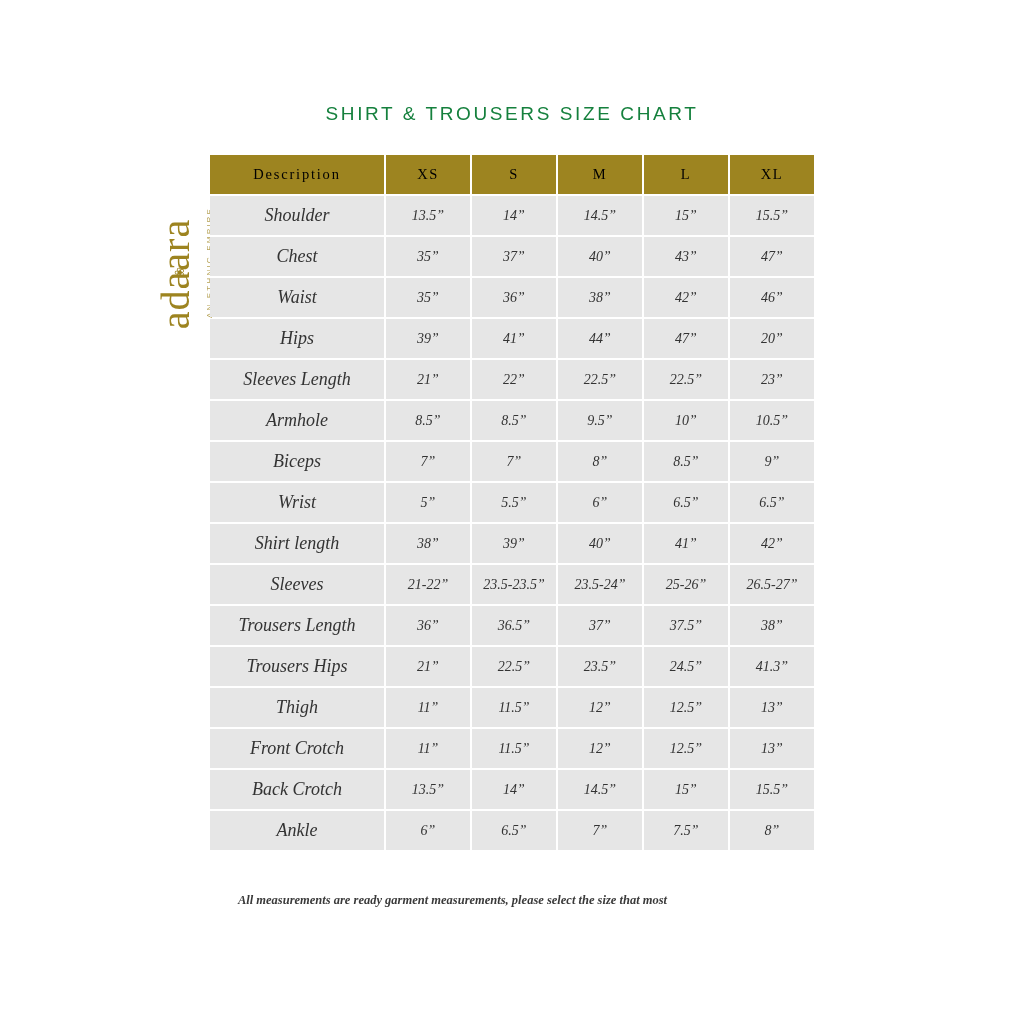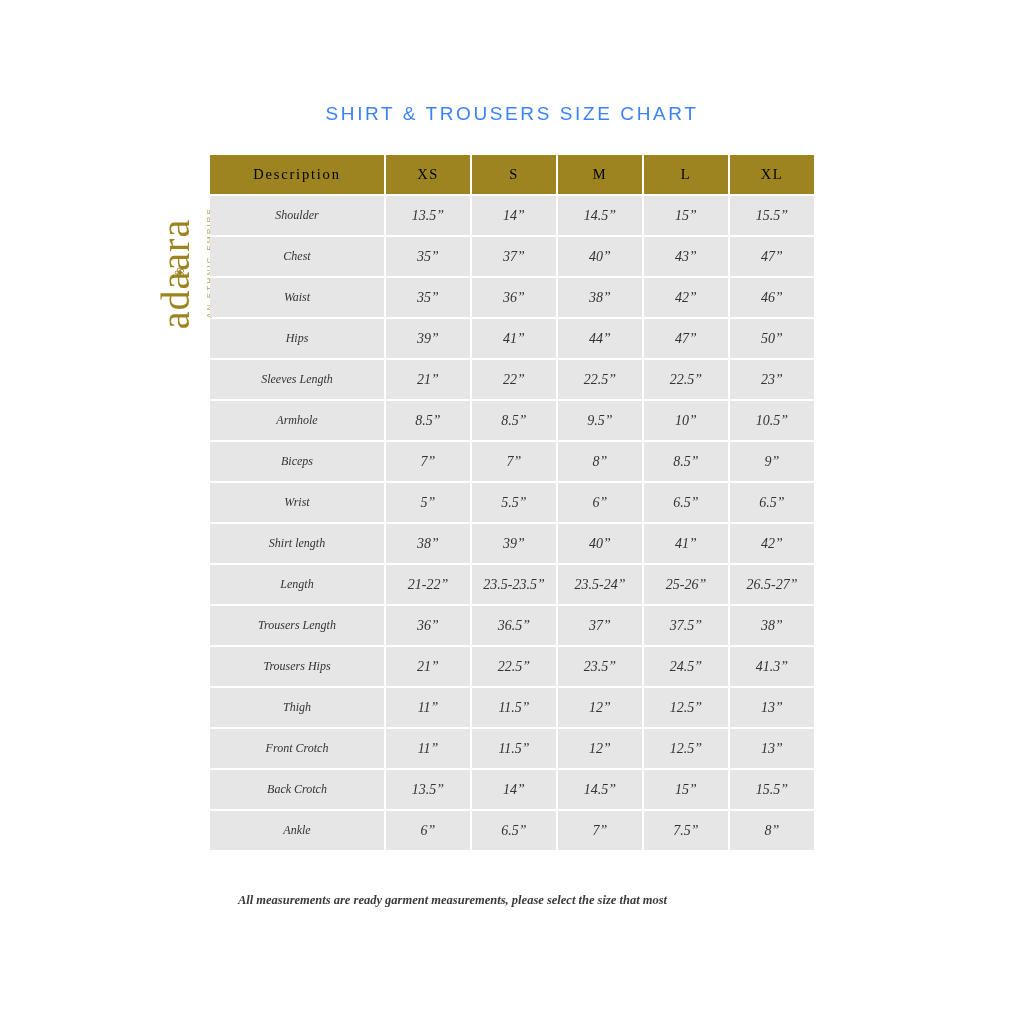--- a/index.html
+++ b/index.html
@@ -23,21 +23,21 @@
 
   .title {
     position: absolute;
     top: 103px;
     left: 0;
     width: 1024px;
     text-align: center;
     font-family: "Liberation Sans", sans-serif;
     font-size: 19px;
     letter-spacing: 2.6px;
-    color: #3b82f6;
+    color: #15803d;
     font-weight: 400;
   }
 
   
   .brand {
     position: absolute;
     left: 128px;
     top: 170px;
     width: 86px;
     height: 210px;
@@ -114,21 +114,21 @@
     letter-spacing: 1.8px;
   }
   tbody td {
     background: #e6e6e6;
     color: #333333;
     font-family: "Liberation Serif", serif;
     font-style: italic;
     font-size: 14.5px;
   }
   tbody td.rowlabel {
-    font-size: 12px;
+    font-size: 18px;
   }
   tbody td.val {
     font-size: 14px;
   }
 
   .note {
     position: absolute;
     top: 893px;
     left: 0;
     width: 905px;
@@ -199,21 +199,21 @@
           <td class="val">38”</td>
           <td class="val">42”</td>
           <td class="val">46”</td>
         </tr>
         <tr>
           <td class="rowlabel">Hips</td>
           <td class="val">39”</td>
           <td class="val">41”</td>
           <td class="val">44”</td>
           <td class="val">47”</td>
-          <td class="val">50”</td>
+          <td class="val">20”</td>
         </tr>
         <tr>
           <td class="rowlabel">Sleeves Length</td>
           <td class="val">21”</td>
           <td class="val">22”</td>
           <td class="val">22.5”</td>
           <td class="val">22.5”</td>
           <td class="val">23”</td>
         </tr>
         <tr>
@@ -242,21 +242,21 @@
         </tr>
         <tr>
           <td class="rowlabel">Shirt length</td>
           <td class="val">38”</td>
           <td class="val">39”</td>
           <td class="val">40”</td>
           <td class="val">41”</td>
           <td class="val">42”</td>
         </tr>
         <tr>
-          <td class="rowlabel">Length</td>
+          <td class="rowlabel">Sleeves</td>
           <td class="val">21-22”</td>
           <td class="val">23.5-23.5”</td>
           <td class="val">23.5-24”</td>
           <td class="val">25-26”</td>
           <td class="val">26.5-27”</td>
         </tr>
         <tr>
           <td class="rowlabel">Trousers Length</td>
           <td class="val">36”</td>
           <td class="val">36.5”</td>

